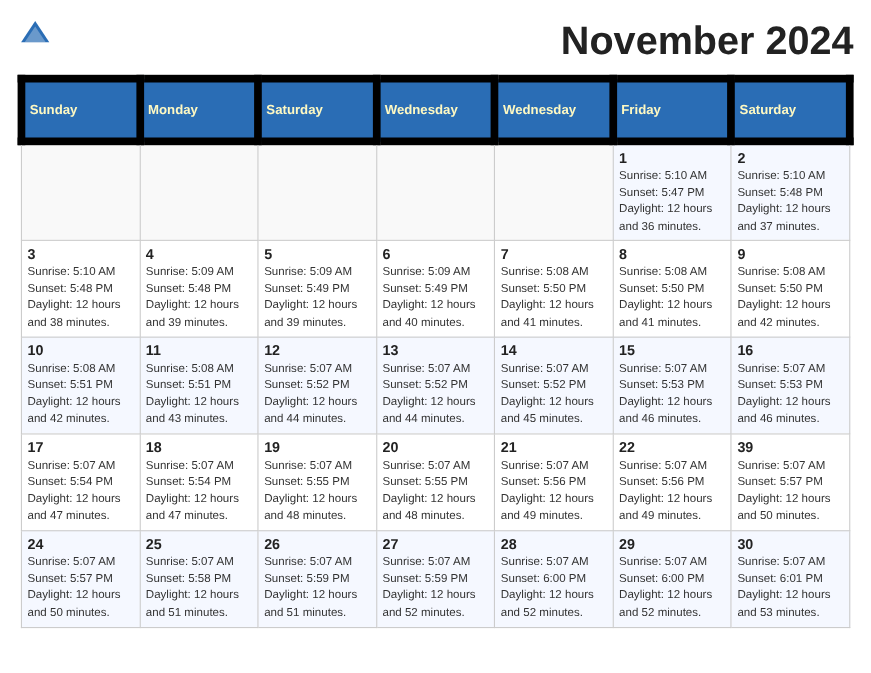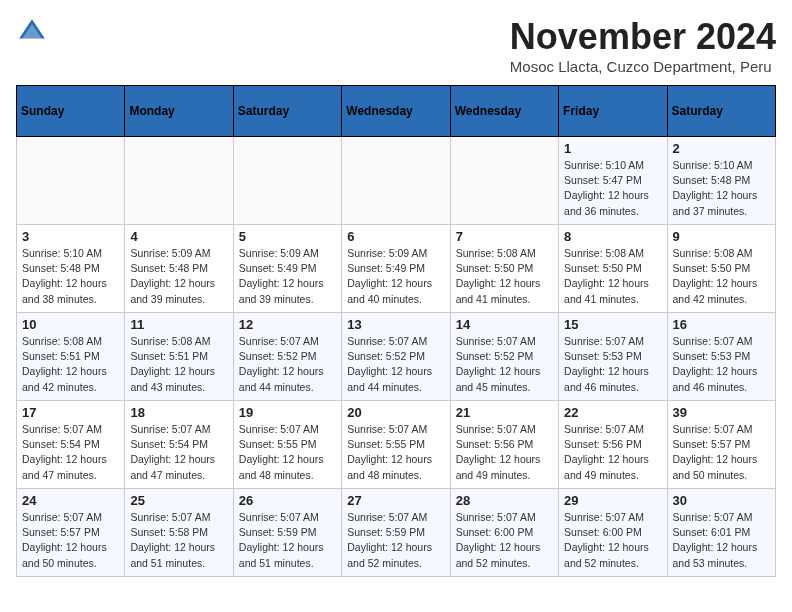--- a/index.html
+++ b/index.html
@@ -45,26 +45,26 @@
       color: #444;
       font-weight: normal;
     }
     table {
       width: 100%;
       border-collapse: collapse;
       font-size: 11px;
     }
     thead tr th {
       background-color: #2a6db5;
-      color: #000000;
+      color: #fef9c3;
       padding: 18px 4px;
       text-align: left;
       font-size: 12px;
       font-weight: bold;
-      border: 1px solid #000000;
+      border: 7px solid #000000;
     }
     tbody tr td {
       border: 1px solid #ccc;
       padding: 4px 5px;
       vertical-align: top;
       background: #fff;
       min-height: 80px;
       height: 88px;
     }
     tbody tr:nth-child(odd) td {
@@ -94,21 +94,20 @@
 
 <div class="header">
   <div class="logo">
     <svg class="logo-icon" viewBox="0 0 40 40">
       <polygon points="20,4 36,28 4,28" fill="#2a6db5"></polygon>
       <polygon points="20,10 32,28 8,28" fill="#fff" opacity="0.3"></polygon>
     </svg>
   </div>
   <div class="title-block">
     <h1>November 2024</h1>
-    <h2>Mosoc Llacta, Cuzco Department, Peru</h2>
   </div>
 </div>
 
 <table>
   <thead>
     <tr>
     <th>Sunday</th>
         <th>Monday</th>
         <th>Saturday</th>
         <th>Wednesday</th>

